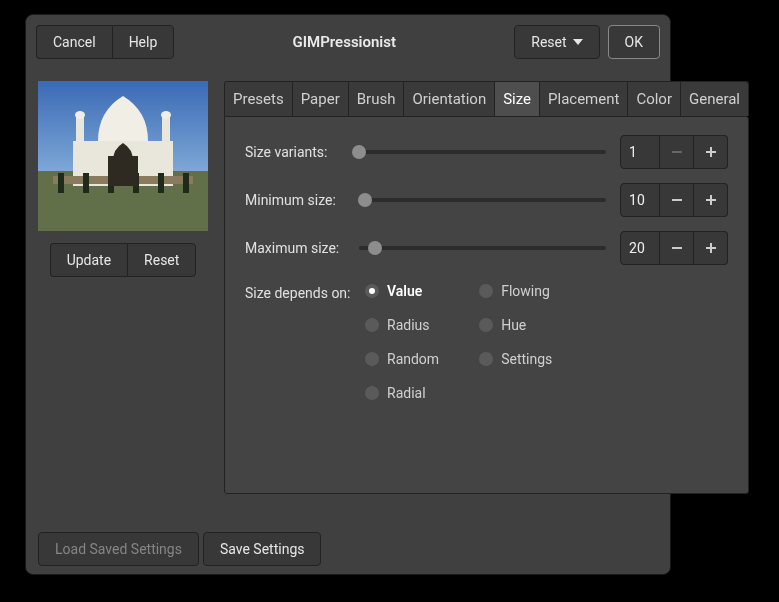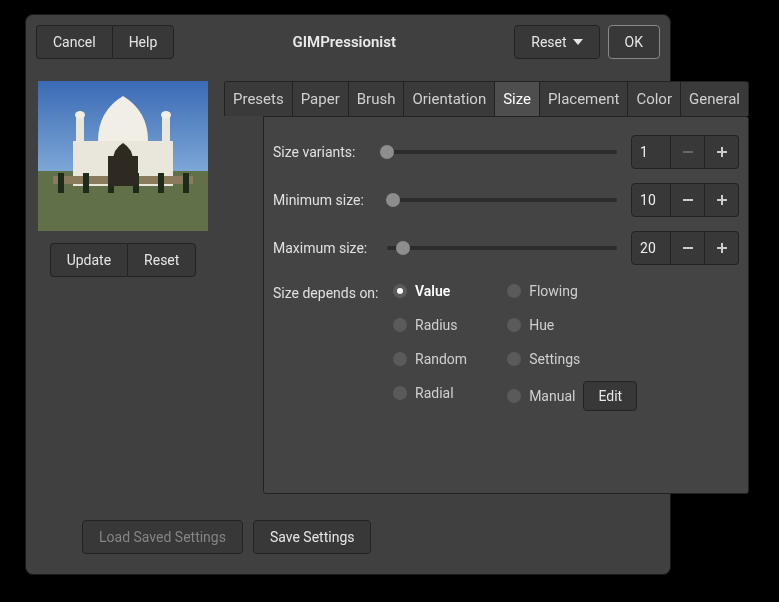--- a/index.html
+++ b/index.html
@@ -20,21 +20,21 @@
   .preview svg { width: 100%; height: 100%; display: block; }
   .preview-btns { display: inline-flex; gap: 0; }
   .preview-btns .btn:first-child { border-radius: 4px 0 0 4px; border-right: none; }
   .preview-btns .btn:last-child { border-radius: 0 4px 4px 0; }
 
   .right { flex: 1; display: flex; flex-direction: column; }
   .tabstrip { display: flex; border: 1px solid #222; border-bottom: none; border-radius: 3px 3px 0 0; overflow: hidden; width: fit-content; }
   .tab { background: #3a3a3a; color: #d0d0d0; border-right: 1px solid #222; padding: 0 8px; height: 34px; display: flex; align-items: center; font-size: 15px; cursor: pointer; }
   .tab:last-child { border-right: none; }
   .tab.active { background: #4e4e4e; color: #fff; box-shadow: inset 0 -2px 0 #4e4e4e; }
-  .tabpanel { border: 1px solid #222; border-radius: 0 3px 3px 3px; background: #444; padding: 18px 9px; min-height: 378px; margin-left: 39px; }
+  .tabpanel { border: 1px solid #222; border-radius: 0 3px 3px 3px; background: #444; padding: 18px 20px; min-height: 378px; }
 
   .row { display: flex; align-items: center; gap: 8px; margin-bottom: 14px; }
   .row-label { color: #e0e0e0; font-size: 14px; width: 100px; white-space: nowrap; }
   .slider { flex: 1; position: relative; height: 18px; }
   .slider-track { position: absolute; left: 6px; right: 6px; top: 50%; height: 4px; background: #2c2c2c; border-radius: 2px; transform: translateY(-50%); }
   .slider-thumb { position: absolute; width: 14px; height: 14px; background: #8d8d8d; border-radius: 50%; top: 50%; transform: translate(-50%, -50%); }
   .spin { display: inline-flex; margin-left: auto; height: 34px; }
   .spin-input { width: 40px; background: #383838; border: 1px solid #222; color: #eee; border-radius: 4px 0 0 4px; padding: 0 8px; font-size: 14px; outline: none; }
   .spin-btn { width: 34px; background: #383838; border: 1px solid #222; border-left: none; color: #ccc; display: flex; align-items: center; justify-content: center; cursor: pointer; }
   .spin-btn:last-child { border-radius: 0 4px 4px 0; }
@@ -45,21 +45,21 @@
   .depends-label { color: #e0e0e0; font-size: 14px; width: 110px; white-space: nowrap; padding-top: 6px; }
   .radio-cols { display: flex; gap: 40px; }
   .radio-col { display: flex; flex-direction: column; gap: 10px; }
   .radio-item { display: flex; align-items: center; gap: 8px; color: #d0d0d0; font-size: 14px; cursor: pointer; height: 24px; }
   .radio-item.selected { color: #fff; font-weight: 600; align-items: center; }
   .radio-dot { width: 14px; height: 14px; border-radius: 50%; background: #5a5a5a; display: flex; align-items: center; justify-content: center; flex-shrink: 0; }
   .radio-item.selected .radio-dot::after { content: ""; width: 6px; height: 6px; border-radius: 50%; background: #fff; }
   .manual-row { display: flex; align-items: center; gap: 8px; }
   .edit-btn { background: #383838; border: 1px solid #222; color: #e6e6e6; height: 30px; padding: 0 14px; border-radius: 4px; font-size: 14px; cursor: pointer; }
 
-  .footer { position: absolute; left: 12px; bottom: 20px; display: flex; gap: 10px; margin-left: 44px; }
+  .footer { position: absolute; left: 12px; bottom: 8px; display: flex; gap: 4px; }
   .footer .btn { height: 34px; }
   .footer .btn.disabled { color: #858585; }
 </style>
 </head>
 <body>
 
 <div class="dialog">
 
   <div class="titlebar">
     <div class="btn-group">
@@ -217,27 +217,20 @@
                   <span>Flowing</span>
                 </div>
                 <div class="radio-item">
                   <span class="radio-dot"></span>
                   <span>Hue</span>
                 </div>
                 <div class="radio-item">
                   <span class="radio-dot"></span>
                   <span>Settings</span>
                 </div>
-                <div class="manual-row">
-                  <div class="radio-item">
-                    <span class="radio-dot"></span>
-                    <span>Manual</span>
-                  </div>
-                  <button class="edit-btn">Edit</button>
-                </div>
               </div>
           </div>
         </div>
 
       </div>
     </div>
   </div>
 
   <div class="footer">
     <button class="btn disabled">Load Saved Settings</button>

